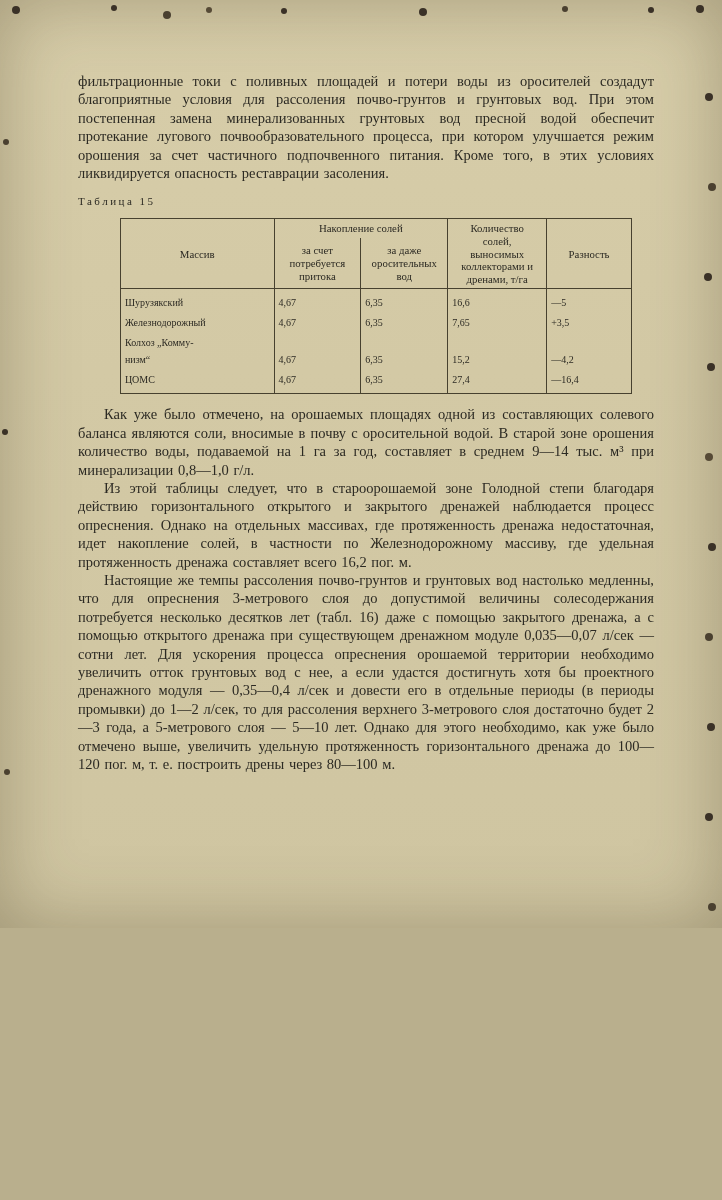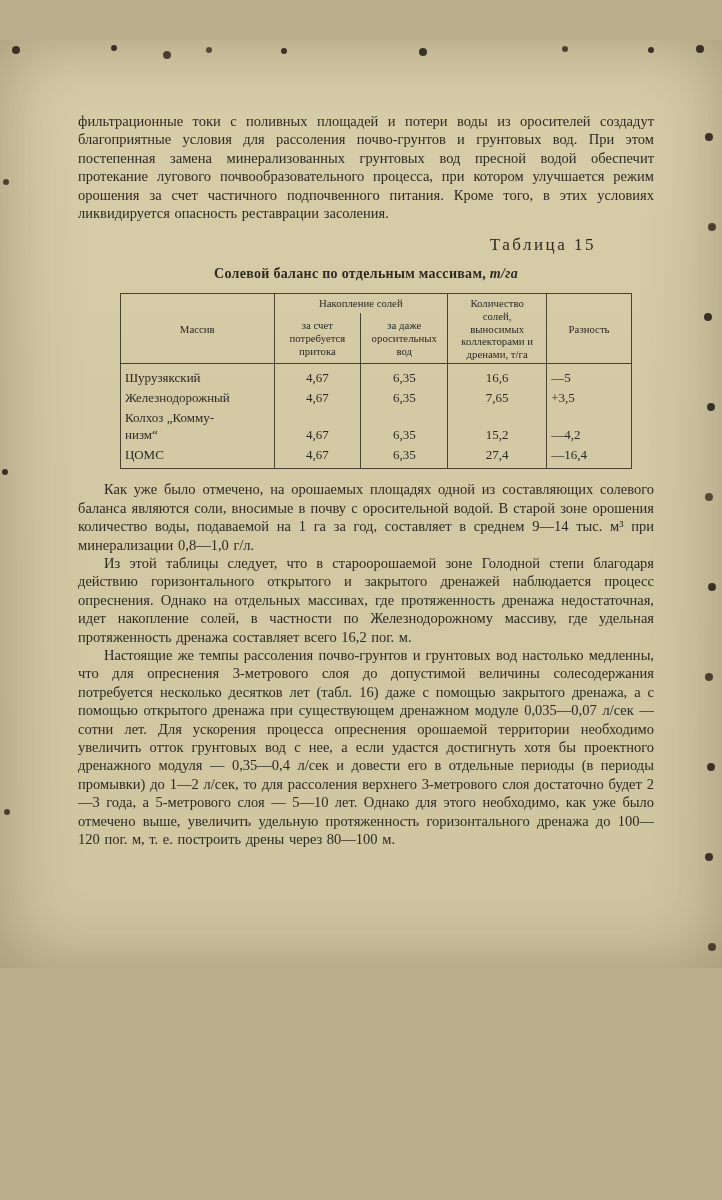--- a/index.html
+++ b/index.html
@@ -9,37 +9,35 @@
     background: #b9af8d;
     font-family: "Liberation Serif", "DejaVu Serif", serif;
   }
   .page {
     position: relative;
     width: 722px; height: 928px;
     background: linear-gradient(180deg, #d7cda9 0%, #d3c9a5 40%, #cfc5a1 100%);
     box-shadow: inset 0 0 75px rgba(72,60,34,0.35);
     color: #2c2a23;
     overflow: hidden;
-    margin-top: 40px;
   }
   .content { position: absolute; left: 78px; top: 72px; width: 576px; }
   .para {
     margin: 0;
     font-size: 14.5px;
     line-height: 18.4px;
     text-align: justify;
     text-indent: 26px;
     word-spacing: 1px;
   }
   .para.first { text-indent: 0; }
 
   .table-label {
     margin: 13px 58px 0 0;
-    text-align: right;
-    font-size: 17px;
+    font-size: 11px;
     letter-spacing: 2.5px;
   }
   .table-title {
     margin-top: 11px;
     text-align: center;
     font-weight: bold;
     font-size: 14px;
     letter-spacing: 0.3px;
   }
   .table-title .unit { font-style: italic; }
@@ -63,29 +61,29 @@
     vertical-align: middle;
     padding: 3px 8px;
   }
   th.th-massiv { text-align: left; padding-left: 9px; font-size: 12.8px; width: 152px; }
   th.th-group  { border-bottom: 1px solid #47412f; height: 18px; }
   th.th-sub    { vertical-align: top; padding-top: 4px; width: 86px; }
   th.th-removed { width: 98px; }
   th.th-diff   { width: 84px; }
 
   table.salt tbody td {
-    font-size: 13px;
+    font-size: 10px;
     line-height: 17.6px;
     padding: 1px 4px;
     vertical-align: bottom;
   }
   table.salt tbody tr:first-child td { border-top: 1px solid #47412f; padding-top: 5px; }
   table.salt tbody tr:last-child td { padding-bottom: 5px; }
   td.td-name { text-align: left; padding-left: 9px; white-space: pre-line; }
-  td.td-num  { text-align: center; }
+  td.td-num  { }
   td.td-diff { text-align: left; padding-left: 17px; }
 
   .page-number {
     position: absolute;
     left: 80px; top: 1052px;
     font-size: 10px;
   }
 
   
   .specks {
@@ -111,24 +109,20 @@
 
 <div class="page">
   <div class="specks"></div>
 
   <div class="content">
 
     <p class="para first">фильтрационные токи с поливных площадей и потери воды из оросителей создадут благоприятные условия для рассоления почво-грунтов и грунтовых вод. При этом постепенная замена минерализованных грунтовых вод пресной водой обеспечит протекание лугового почвообразовательного процесса, при котором улучшается режим орошения за счет частичного подпочвенного питания. Кроме того, в этих условиях ликвидируется опасность реставрации засоления.</p>
 
     <div class="table-label">Таблица 15</div>
 
-    <div class="table-title">
-      <span>Солевой баланс по отдельным массивам,</span>
-      <span class="unit">т/га</span>
-    </div>
 
     <table class="salt">
       <thead>
         <tr>
           <th rowspan="2" class="th-massiv">Массив</th>
           <th colspan="2" class="th-group">Накопление солей</th>
           <th rowspan="2" class="th-removed">Количество солей, выносимых коллекторами и дренами, т/га</th>
           <th rowspan="2" class="th-diff">Разность</th>
         </tr>
         <tr>

